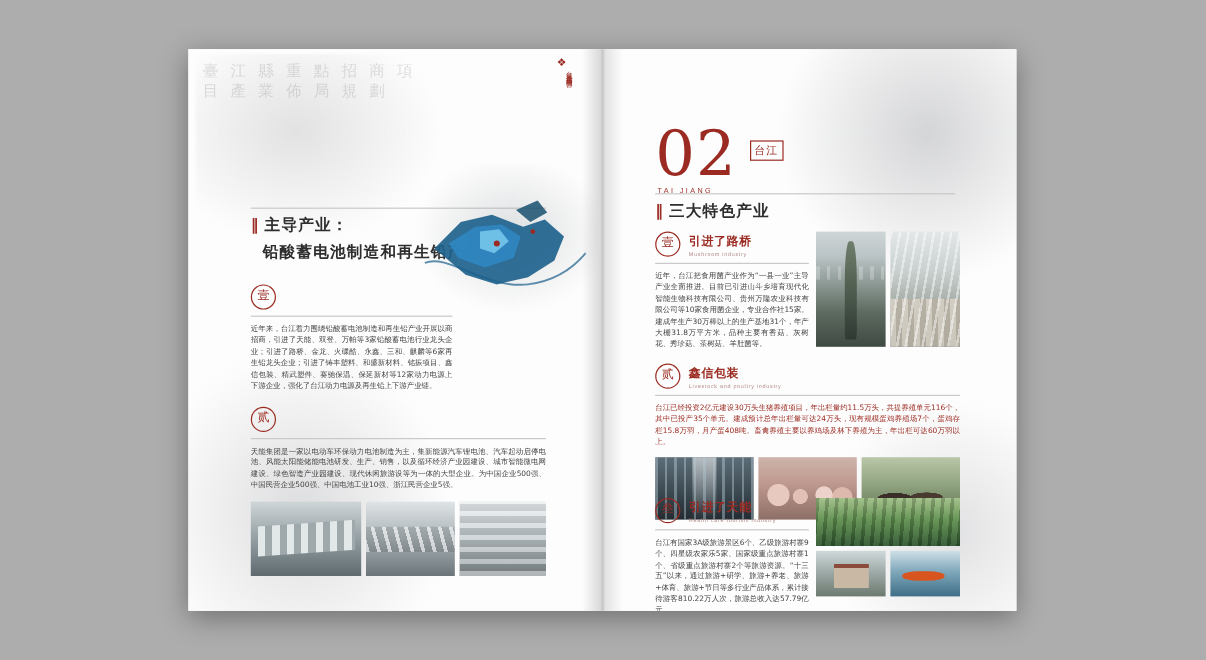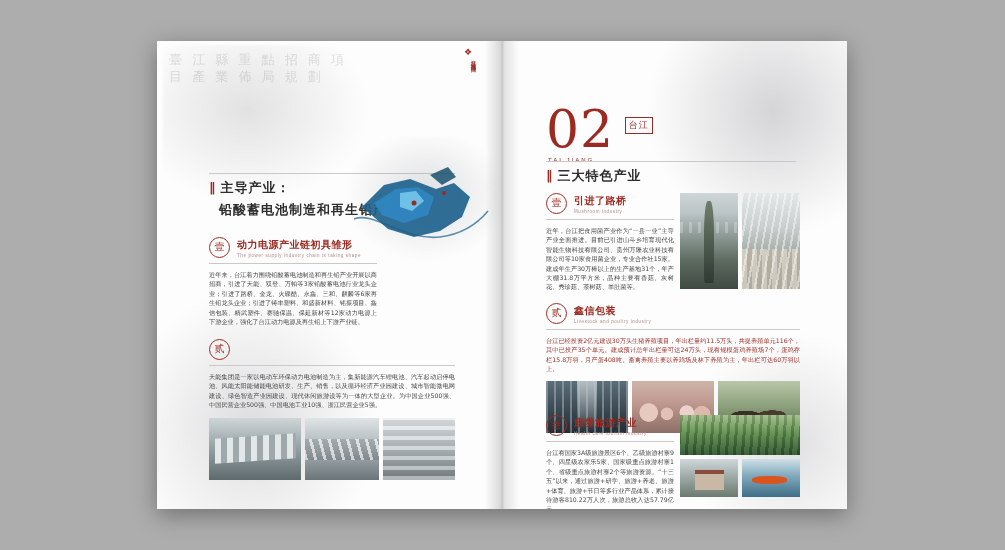--- a/index.html
+++ b/index.html
@@ -208,24 +208,20 @@
         <path d="M56 48 L72 46 L80 56 L68 66 L56 62 Z" fill="#6fc0e6"></path>
         <path d="M86 30 L104 22 L112 32 L98 40 Z" fill="#17506f" opacity=".85"></path>
         <path d="M10 74 C30 66 60 96 96 92 C120 89 134 78 144 66" stroke="#1b5f8c" stroke-width="1.6" fill="none" opacity=".7"></path>
         <circle cx="70" cy="58" r="2.5" fill="#9b2b22"></circle>
         <circle cx="100" cy="48" r="2" fill="#9b2b22"></circle>
       </svg>
 
       <div style="position:absolute;left:52px;top:196px;width:168px;">
         <div class="head-row">
           <div class="ord">壹</div>
-          <div class="head-txt">
-            <div class="h">动力电源产业链初具雏形</div>
-            <div class="sub">The power supply industry chain is taking shape</div>
-          </div>
         </div>
         <div class="rule" style="margin:5px 0 6px 0;"></div>
         <div class="body-txt">近年来，台江着力围绕铅酸蓄电池制造和再生铅产业开展以商招商，引进了天能、双登、万帕等3家铅酸蓄电池行业龙头企业；引进了路桥、金龙、火碟酷、永鑫、三和、麒麟等6家再生铅龙头企业；引进了铸丰塑料、和盛新材料、铭振项目、鑫信包装、精武塑件、赛驰保温、保延新材等12家动力电源上下游企业，强化了台江动力电源及再生铅上下游产业链。</div>
       </div>
 
       <div style="position:absolute;left:52px;top:298px;width:246px;">
         <div class="head-row">
           <div class="ord">贰</div>
         </div>
         <div class="rule" style="margin:5px 0 6px 0;"></div>
@@ -287,21 +283,21 @@
           <div class="photo ph-chicken" style="width:82px;height:52px;"></div>
           <div class="photo ph-pig" style="width:82px;height:52px;"></div>
           <div class="photo ph-cow" style="width:82px;height:52px;"></div>
         </div>
       </div>
 
       <div style="position:absolute;left:44px;top:374px;width:128px;">
         <div class="head-row">
           <div class="ord">叁</div>
           <div class="head-txt">
-            <div class="h">康养旅游产业</div>
+            <div class="h">引进了天能</div>
             <div class="sub">Health care tourism industry</div>
           </div>
         </div>
         <div class="rule" style="margin:5px 0 6px 0;"></div>
         <div class="body-txt">台江有国家3A级旅游景区6个、乙级旅游村寨9个、四星级农家乐5家、国家级重点旅游村寨1个、省级重点旅游村寨2个等旅游资源。“十三五”以来，通过旅游+研学、旅游+养老、旅游+体育、旅游+节日等多行业产品体系，累计接待游客810.22万人次，旅游总收入达57.79亿元。</div>
       </div>
       <div class="photo ph-forest" style="position:absolute;left:178px;top:374px;width:120px;height:40px;"></div>
       <div class="photo ph-temple" style="position:absolute;left:178px;top:418px;width:58px;height:38px;"></div>
       <div class="photo ph-boat" style="position:absolute;left:240px;top:418px;width:58px;height:38px;"></div>
 

